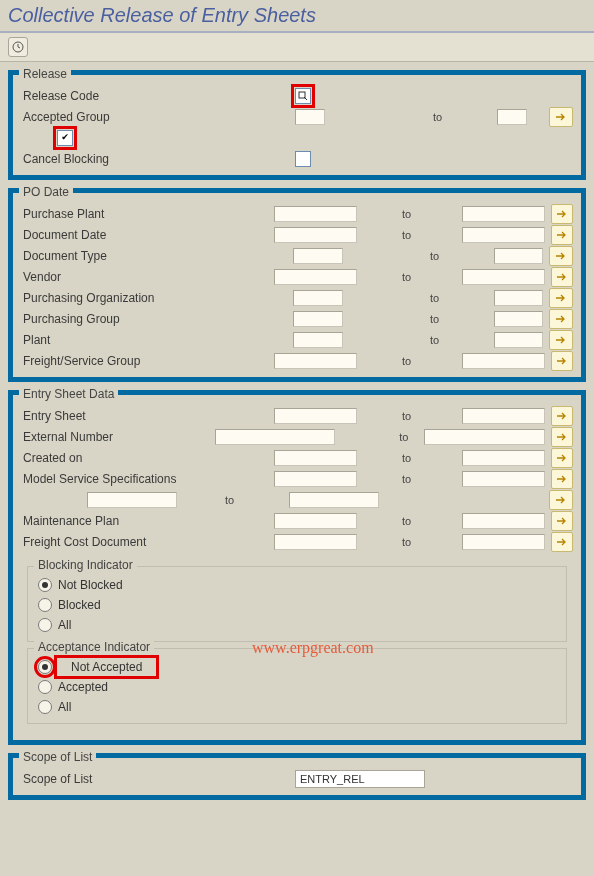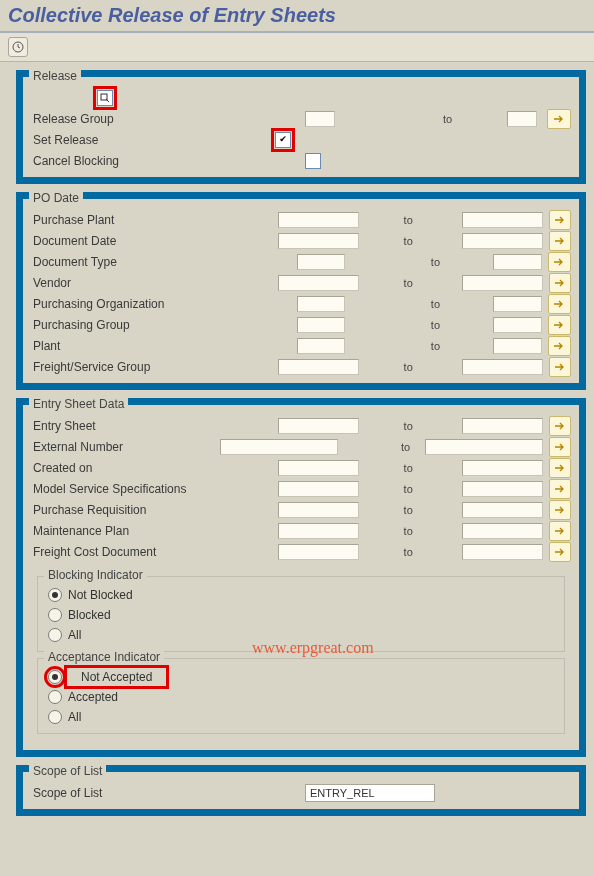--- a/index.html
+++ b/index.html
@@ -6,21 +6,21 @@
     margin: 0;
     font-family: Arial, sans-serif;
     font-size: 12px;
     background: #d8d5c6;
     color: #333;
     width: 594px;
   }
   .title {
     font-size: 20px;
     font-style: italic;
-    font-weight: bold;
+    font-weight: normal;
     color: #4a5fa0;
     padding: 4px 8px;
     border-bottom: 2px solid #a8b0c0;
     background: #d8d5c6;
   }
   .toolbar {
     background: #e4e1d2;
     padding: 4px 8px;
     border-bottom: 1px solid #b8b5a6;
   }
@@ -30,23 +30,23 @@
     justify-content: center;
     width: 18px;
     height: 18px;
     background: #f0ede0;
     border: 1px solid #a8a59a;
     border-radius: 3px;
     font-size: 11px;
     color: #666;
   }
   .section {
-    margin: 8px 8px 6px 16px;
+    margin: 8px 8px 6px 8px;
     background: #d8d5c6;
-    border: 7px solid #0369a1;
+    border: 5px solid #0369a1;
     padding: 10px 8px 6px;
     position: relative;
   }
   .section-legend {
     position: absolute;
     top: -8px;
     left: 6px;
     background: #d8d5c6;
     padding: 0 4px;
     font-size: 12px;
@@ -167,44 +167,44 @@
     <svg width="12" height="12" viewBox="0 0 12 12">
       <circle cx="6" cy="6" r="5" fill="none" stroke="#555" stroke-width="1"></circle>
       <path d="M6 3 L6 6 L8 7" stroke="#555" stroke-width="1" fill="none"></path>
     </svg>
   </span>
 </div>
 
 <div class="section">
   <div class="section-legend">Release</div>
   <div class="row">
+    <span class="lbl">Release Code</span>
     <span style="width:60px"></span>
     <span class="chk red-box">
       <svg width="10" height="10" viewBox="0 0 10 10">
         <rect x="1" y="1" width="6" height="6" fill="none" stroke="#333"></rect>
         <path d="M6 6 L9 9" stroke="#333"></path>
       </svg>
     </span>
   </div>
   <div class="row">
-    <span class="lbl">Release Group</span>
+    <span class="lbl">Accepted Group</span>
     <span style="width:60px"></span>
     <span class="inp" style="width:30px"></span>
     <span style="width:96px"></span>
     <span class="tolbl">to</span>
     <span style="width:32px"></span>
     <span class="inp" style="width:30px"></span>
     <span class="push-right arrow-btn">
       <svg width="12" height="10" viewBox="0 0 12 10">
           <path d="M1 5 L9 5 M6 2 L9 5 L6 8" stroke="#b88400" fill="none" stroke-width="1.3"></path>
         </svg>
     </span>
   </div>
   <div class="row">
-    <span class="lbl">Set Release</span>
     <span style="width:30px"></span>
     <span class="chk red-box">✔</span>
   </div>
   <div class="row">
     <span class="lbl">Cancel Blocking</span>
     <span style="width:60px"></span>
     <span class="chk"></span>
   </div>
 </div>
 
@@ -376,21 +376,20 @@
     <span class="tolbl">to</span>
     <span style="width:32px"></span>
     <span class="inp f1"></span>
     <span class="push-right arrow-btn">
         <svg width="12" height="10" viewBox="0 0 12 10">
           <path d="M1 5 L9 5 M6 2 L9 5 L6 8" stroke="#b88400" fill="none" stroke-width="1.3"></path>
         </svg>
       </span>
   </div>
   <div class="row">
-    <span class="lbl">Purchase Requisition</span>
     <span style="width:60px"></span>
     <span class="inp f1"></span>
     <span style="width:36px"></span>
     <span class="tolbl">to</span>
     <span style="width:32px"></span>
     <span class="inp f1"></span>
     <span class="push-right arrow-btn">
         <svg width="12" height="10" viewBox="0 0 12 10">
           <path d="M1 5 L9 5 M6 2 L9 5 L6 8" stroke="#b88400" fill="none" stroke-width="1.3"></path>
         </svg>

